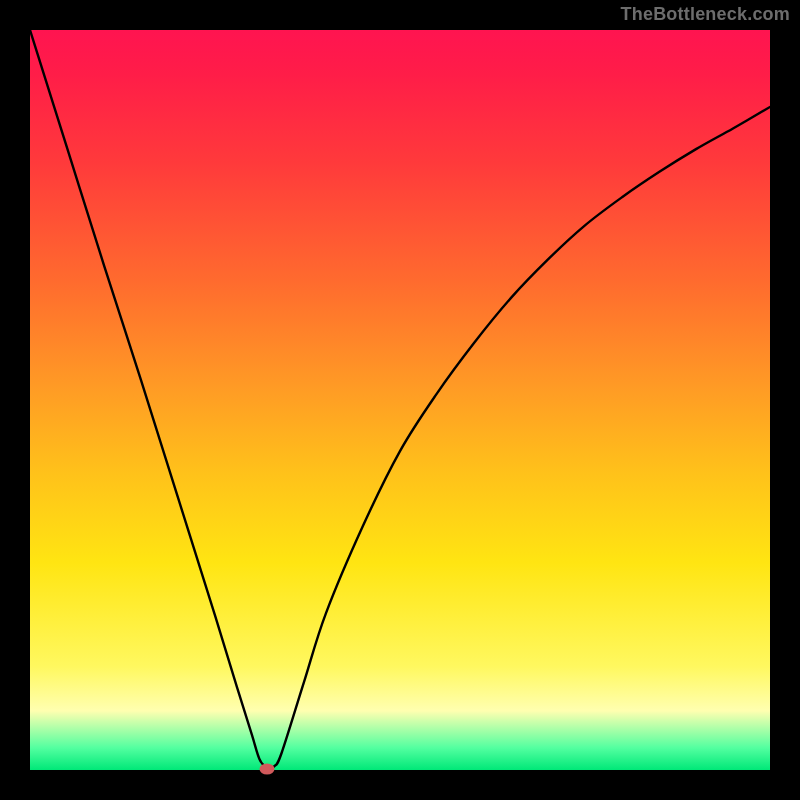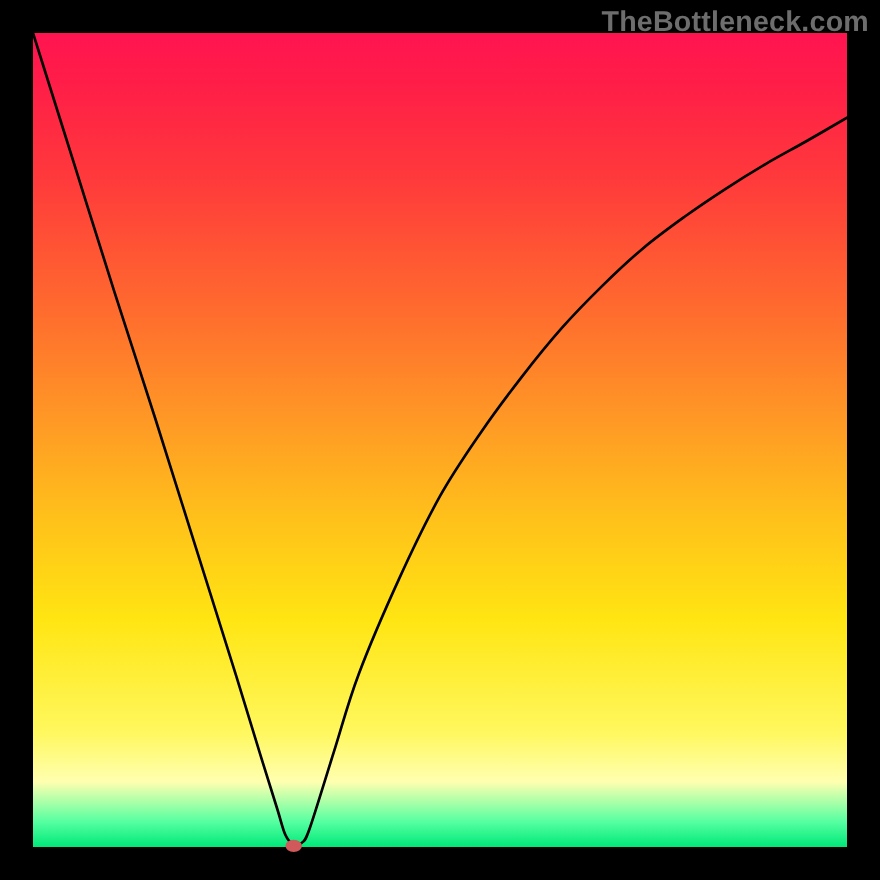--- a/index.html
+++ b/index.html
@@ -35,21 +35,21 @@
       #ffffb0 92%,
       #53ffa0 97%,
       #00e878 100%
     );
   }
   .watermark {
     position: absolute;
     top: 4px;
     right: 10px;
     font-family: Arial, Helvetica, sans-serif;
-    font-size: 26px;
+    font-size: 18px;
     font-weight: 600;
     color: #6d6d6d;
     letter-spacing: 0.2px;
     user-select: none;
   }
   svg.curve {
     position: absolute;
     left: 0;
     top: 0;
     width: 740px;

